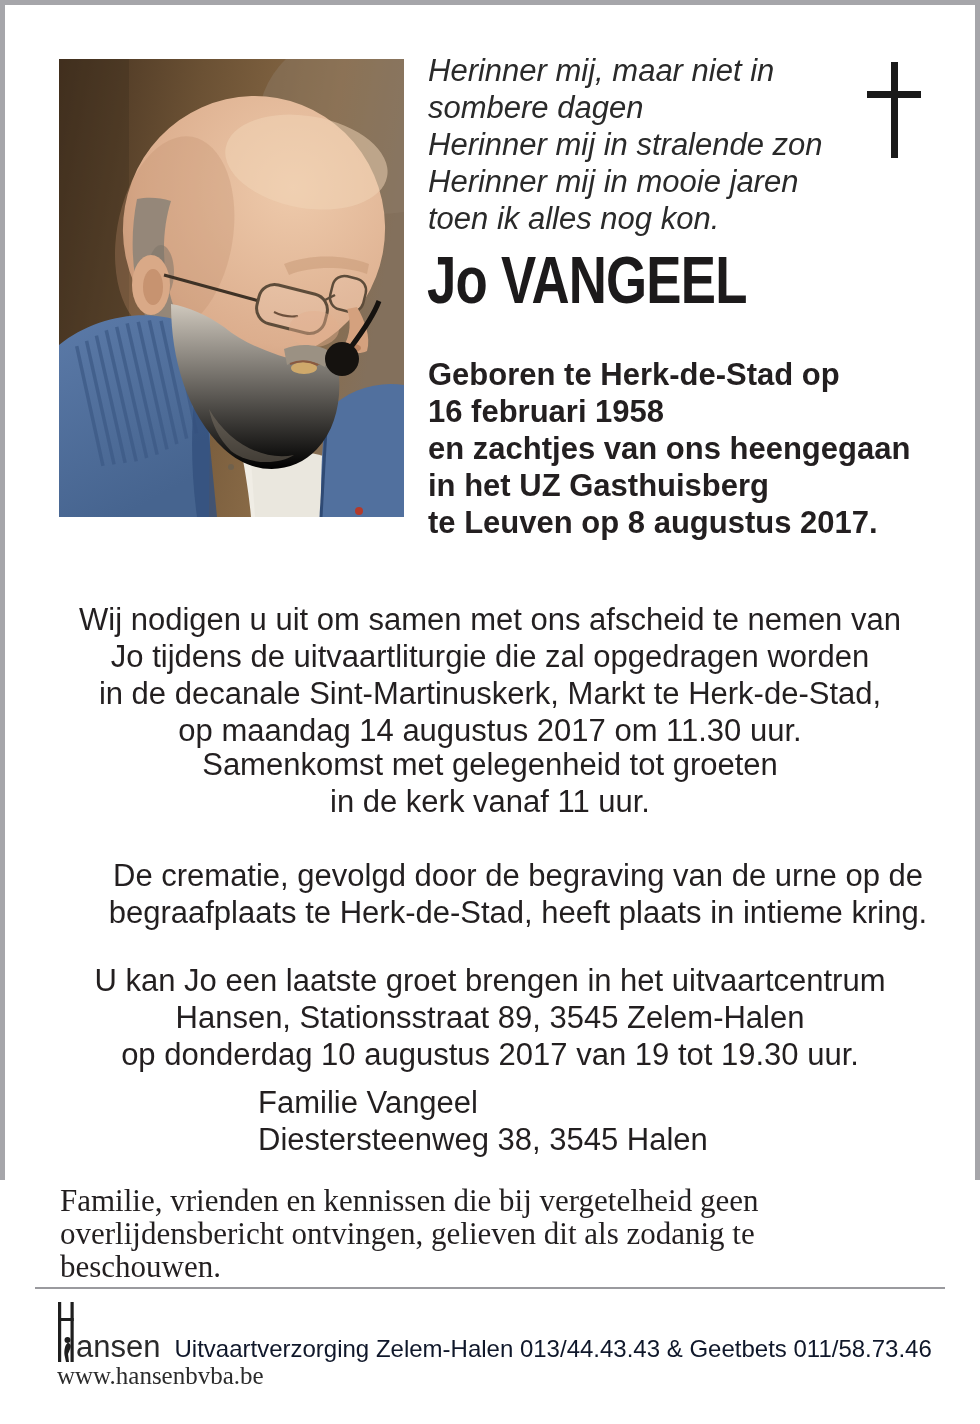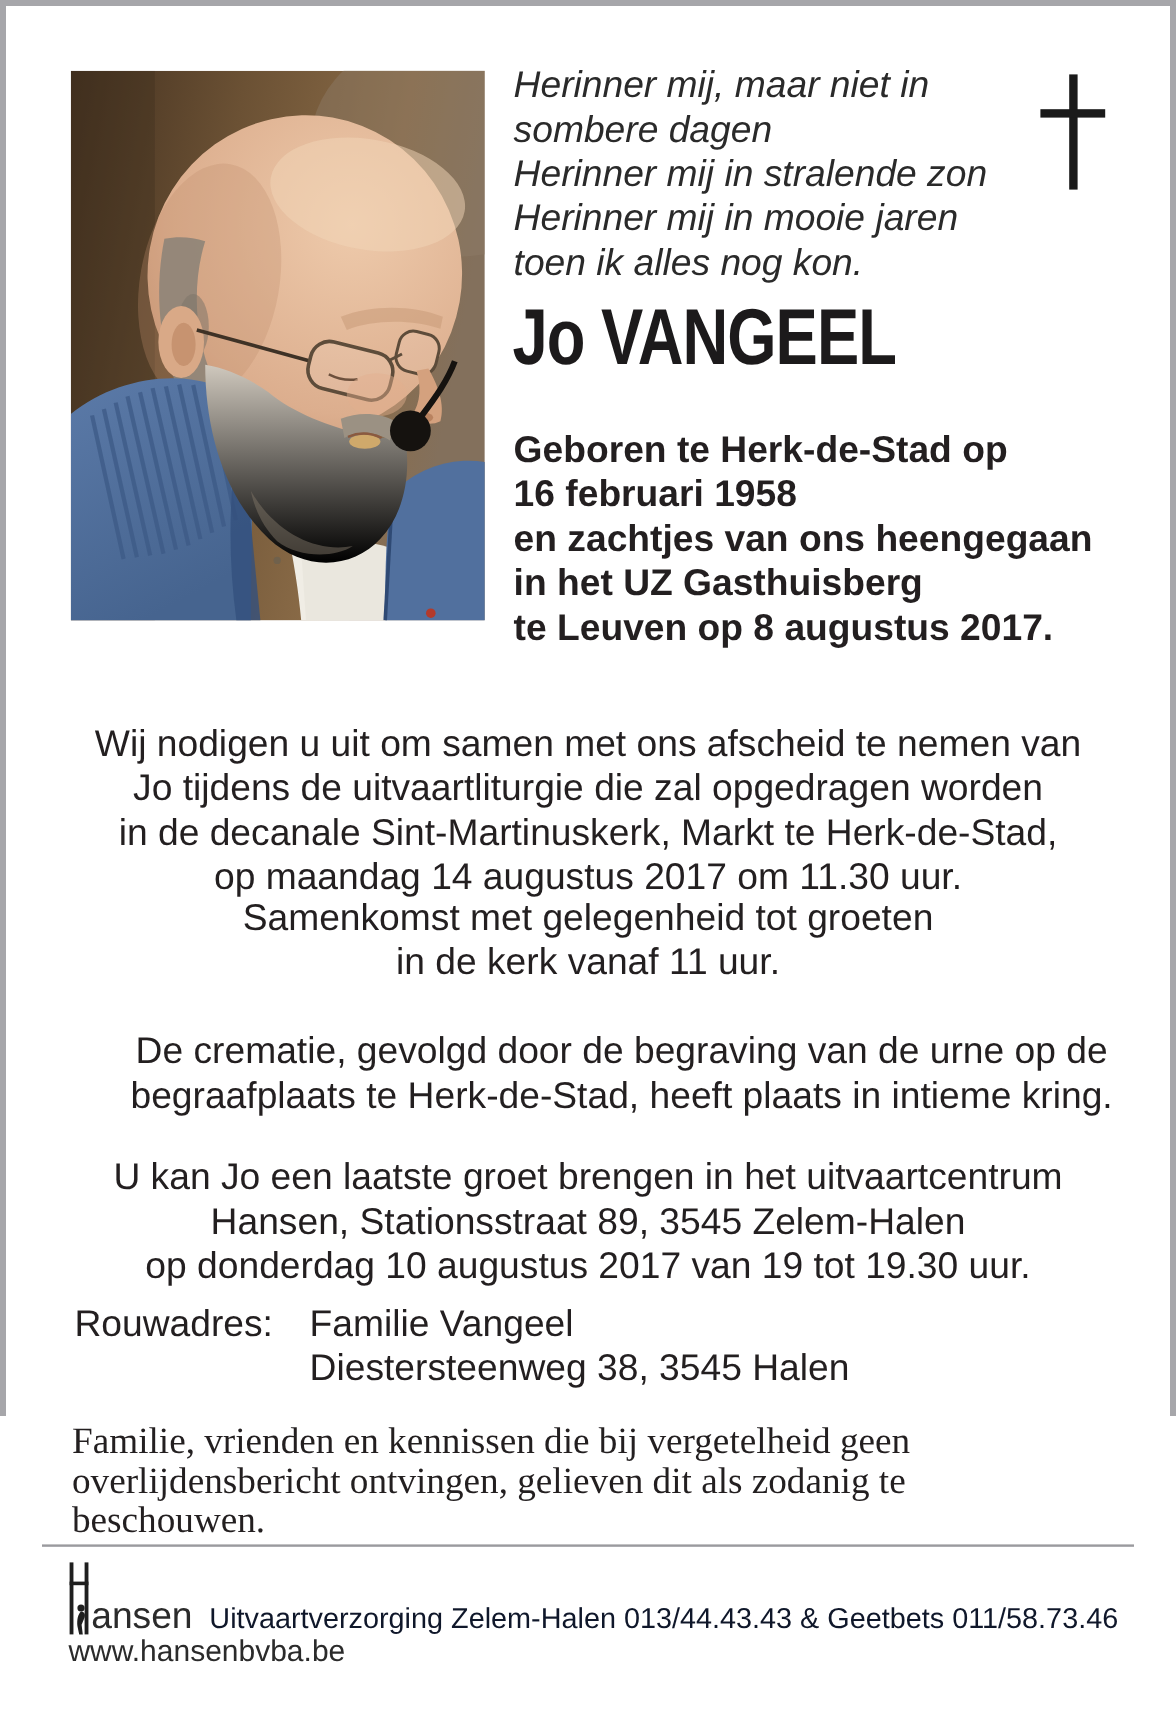--- a/index.html
+++ b/index.html
@@ -23,21 +23,21 @@
   .p-center{left:5px;width:970px;text-align:center;font-size:31px;line-height:37px;}
   .p1{top:553px;margin-top:48px;} .p2{top:746px;} .p3{top:857px;margin-left:28px;} .p4{top:962px;}
   .addr-label{left:62px;top:1084px;font-size:31px;line-height:37px;}
   .addr-value{left:258px;top:1084px;font-size:31px;line-height:37px;}
   .notice{left:60px;top:1184px;font-size:31px;line-height:33px;font-family:Liberation Serif, serif;}
   .sep{left:35px;top:1287px;width:910px;height:2px;background:#9a9a9e;}
   .logo{left:56px;top:1300px;width:40px;height:66px;}
   .footer-row{left:76px;top:1329px;display:flex;align-items:baseline;white-space:nowrap;}
   .brand{font-size:31px;color:#2b2b2b;}
   .finfo{font-size:24px;margin-left:14px;color:#0f172a;}
-  .website{left:57px;top:1362px;font-size:25px;color:#2b2b2b;}
+  .website{left:57px;top:1362px;font-size:25px;color:#2b2b2b;font-family:Liberation Serif, serif;}
   b{font-weight:normal;}
 </style>
 </head>
 <body>
 
 <div class="canvas">
   <div class="page"></div>
 
   <svg class="abs photo" viewBox="0 0 345 458" preserveAspectRatio="none">
     <defs>
@@ -164,21 +164,20 @@
     <div>De crematie, gevolgd door de begraving van de urne op de</div>
     <div>begraafplaats te Herk-de-Stad, heeft plaats in intieme kring.</div>
   </div>
 
   <div class="abs p-center p4">
     <div>U kan Jo een laatste groet brengen in het uitvaartcentrum</div>
     <div>Hansen, Stationsstraat 89, 3545 Zelem-Halen</div>
     <div><span>op </span><b>donderdag 10 augustus 2017 van 19 tot 19.30 uur</b><span>.</span></div>
   </div>
 
-  <div class="abs addr-label">Rouwadres:</div>
   <div class="abs addr-value">
     <div>Familie Vangeel</div>
     <div>Diestersteenweg 38, 3545 Halen</div>
   </div>
 
   <div class="abs notice">
     <div>Familie, vrienden en kennissen die bij vergetelheid geen</div>
     <div>overlijdensbericht ontvingen, gelieven dit als zodanig te</div>
     <div>beschouwen.</div>
   </div>

